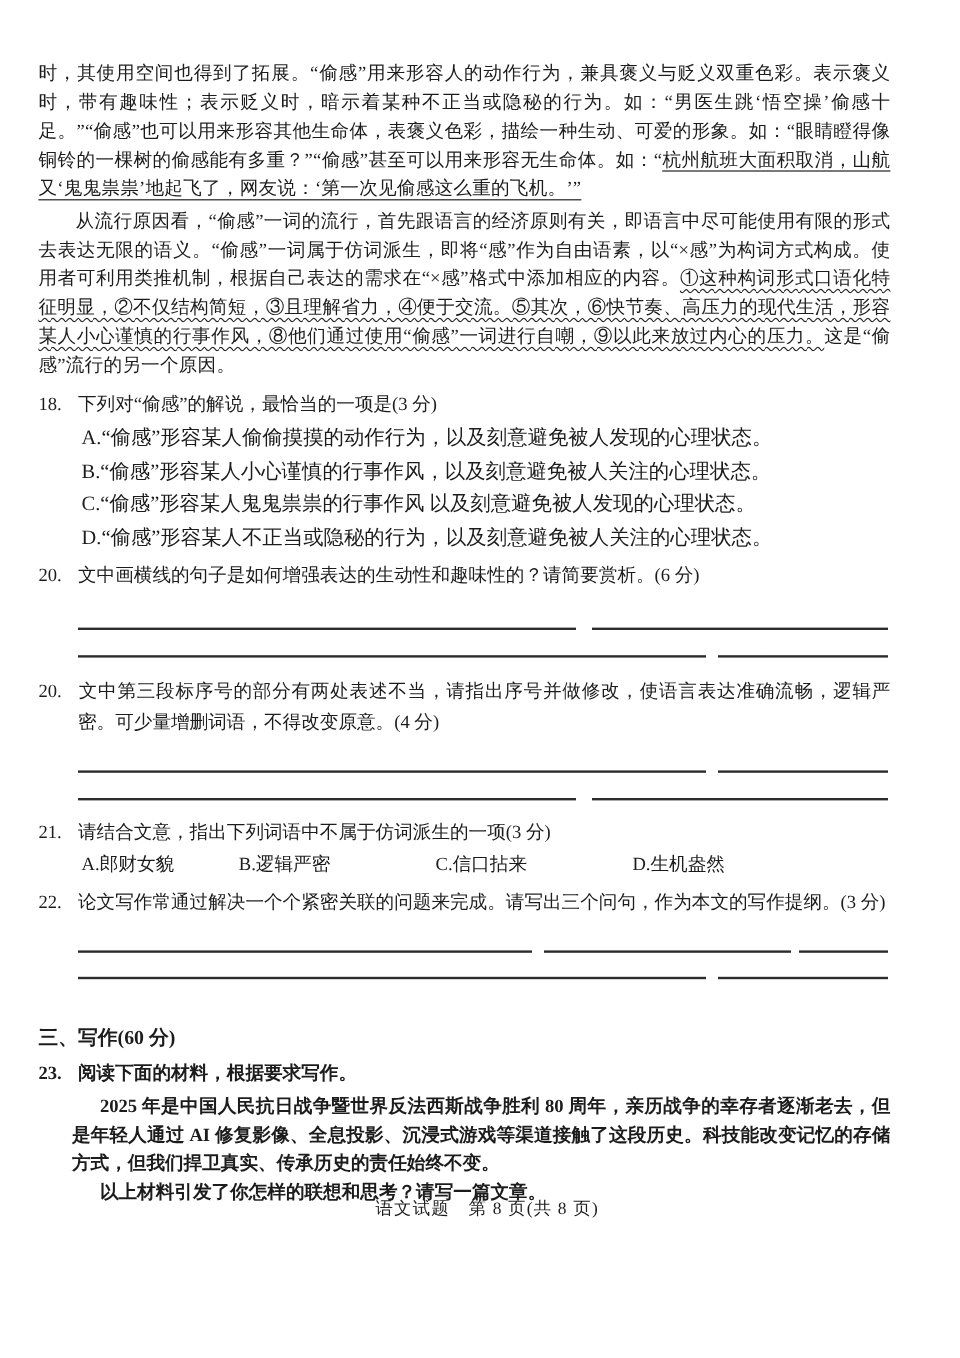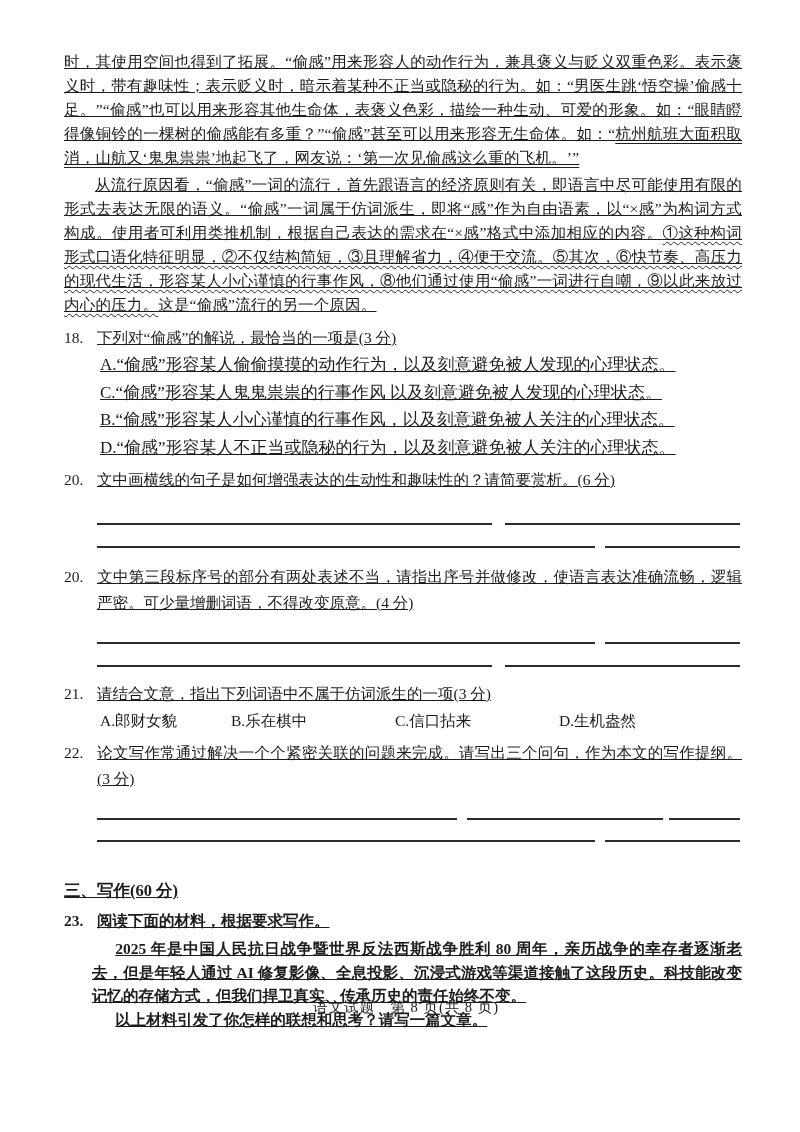--- a/index.html
+++ b/index.html
@@ -5,21 +5,21 @@
   * { margin: 0; padding: 0; box-sizing: border-box; }
   html, body { width: 800px; }
   body {
     width: 800px; height: 1132px;
     background: #ffffff;
     color: #1c1c1c;
     font-family: "Liberation Serif", "DejaVu Serif", serif;
     position: relative;
     overflow: hidden;
   }
-  .sheet { padding: 50px 58px 0 64px; text-decoration: underline; }
+  .sheet { padding: 50px 58px 0 32px; }
 
   
   .para {
     font-size: 15.5px;
     line-height: 24px;
     text-align: justify;
     letter-spacing: 0.2px;
   }
   .para.indent { text-indent: 2em; margin-top: 3px; }
   .u-straight {
@@ -121,35 +121,35 @@
 <body>
 
 <div class="sheet">
 
   <p class="para"><span>时，其使用空间也得到了拓展。“偷感”用来形容人的动作行为，兼具褒义与贬义双重色彩。表示褒义时，带有趣味性；表示贬义时，暗示着某种不正当或隐秘的行为。如：“男医生跳‘悟空操’偷感十足。”“偷感”也可以用来形容其他生命体，表褒义色彩，描绘一种生动、可爱的形象。如：“眼睛瞪得像铜铃的一棵树的偷感能有多重？”“偷感”甚至可以用来形容无生命体。如：“</span><span class="u-straight">杭州航班大面积取消，山航又‘鬼鬼祟祟’地起飞了，网友说：‘第一次见偷感这么重的飞机。’”</span></p>
 
   <p class="para indent"><span>从流行原因看，“偷感”一词的流行，首先跟语言的经济原则有关，即语言中尽可能使用有限的形式去表达无限的语义。“偷感”一词属于仿词派生，即将“感”作为自由语素，以“×感”为构词方式构成。使用者可利用类推机制，根据自己表达的需求在“×感”格式中添加相应的内容。</span><span class="u-wavy">①这种构词形式口语化特征明显，②不仅结构简短，③且理解省力，④便于交流。⑤其次，⑥快节奏、高压力的现代生活，形容某人小心谨慎的行事作风，⑧他们通过使用“偷感”一词进行自嘲，⑨以此来放过内心的压力。</span><span>这是“偷感”流行的另一个原因。</span></p>
 
   <div class="q mt8"><span class="qnum">18.</span><span>下列对“偷感”的解说，最恰当的一项是(3 分)</span></div>
   <div class="opt">A.“偷感”形容某人偷偷摸摸的动作行为，以及刻意避免被人发现的心理状态。</div>
+  <div class="opt">B.“偷感”形容某人小心谨慎的行事作风，以及刻意避免被人关注的心理状态。</div>
   <div class="opt">C.“偷感”形容某人鬼鬼祟祟的行事作风 以及刻意避免被人发现的心理状态。</div>
-  <div class="opt">B.“偷感”形容某人小心谨慎的行事作风，以及刻意避免被人关注的心理状态。</div>
   <div class="opt">D.“偷感”形容某人不正当或隐秘的行为，以及刻意避免被人关注的心理状态。</div>
 
   <div class="q mt6"><span class="qnum">20.</span><span>文中画横线的句子是如何增强表达的生动性和趣味性的？请简要赏析。(6 分)</span></div>
   <div class="ansline line-a gap30"></div>
   <div class="ansline line-b gap21"></div>
 
   <div class="q mt16"><span class="qnum">20.</span><span>文中第三段标序号的部分有两处表述不当，请指出序号并做修改，使语言表达准确流畅，逻辑严密。可少量增删词语，不得改变原意。(4 分)</span></div>
   <div class="ansline line-b gap26"></div>
   <div class="ansline line-a gap21"></div>
 
   <div class="q mt14"><span class="qnum">21.</span><span>请结合文意，指出下列词语中不属于仿词派生的一项(3 分)</span></div>
   <div class="optrow">
-    <span class="o1">A.郎财女貌</span><span class="o2">B.乐在棋中</span><span class="o3">C.信口拈来</span><span class="o4">D.生机盎然</span>
+    <span class="o1">A.郎财女貌</span><span class="o2">B.逻辑严密</span><span class="o3">C.信口拈来</span><span class="o4">D.生机盎然</span>
   </div>
 
   <div class="q mt6"><span class="qnum">22.</span><span>论文写作常通过解决一个个紧密关联的问题来完成。请写出三个问句，作为本文的写作提纲。(3 分)</span></div>
   <div class="ansline line-c gap26"></div>
   <div class="ansline line-b gap20"></div>
 
   <div class="section-head">三、写作(60 分)</div>
 
   <div class="q bold mt4"><span class="qnum">23.</span><span>阅读下面的材料，根据要求写作。</span></div>
 

